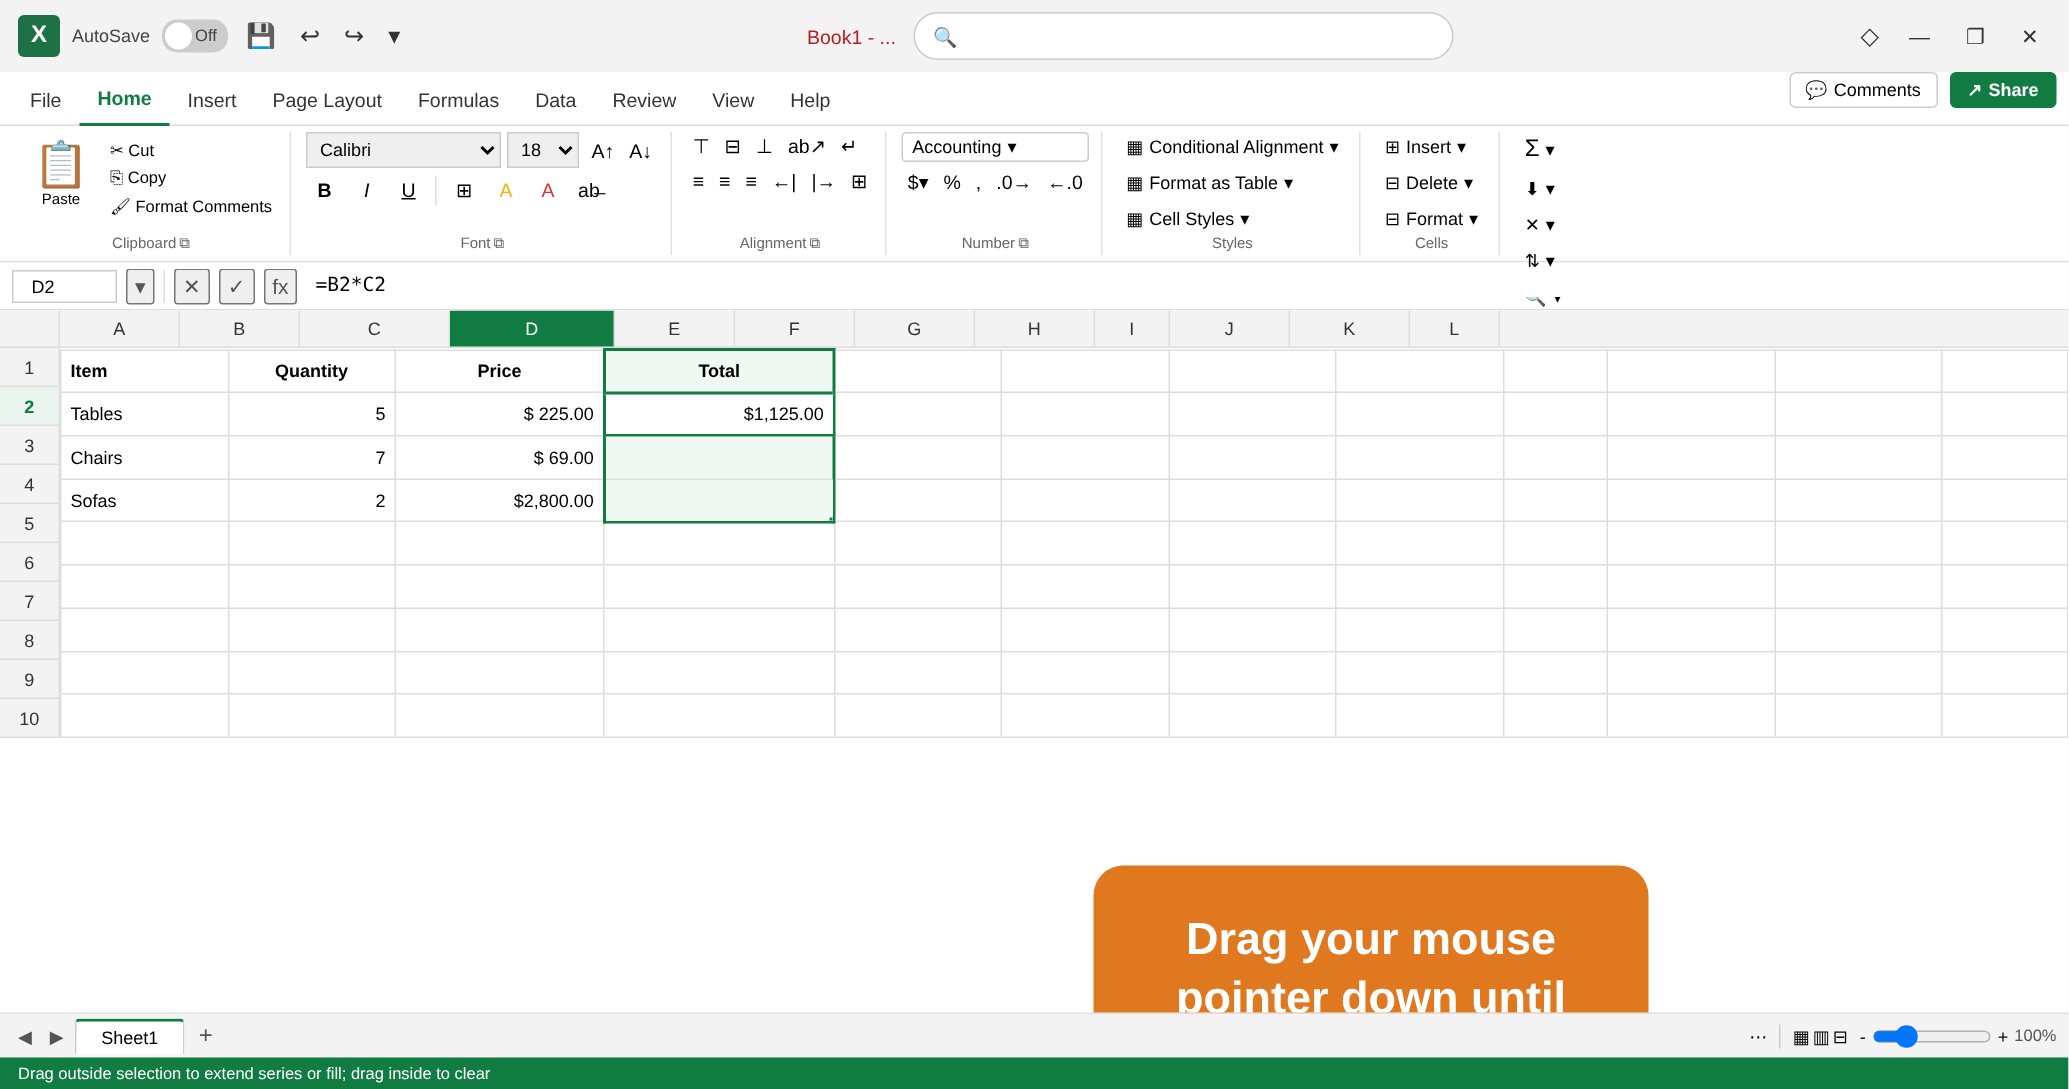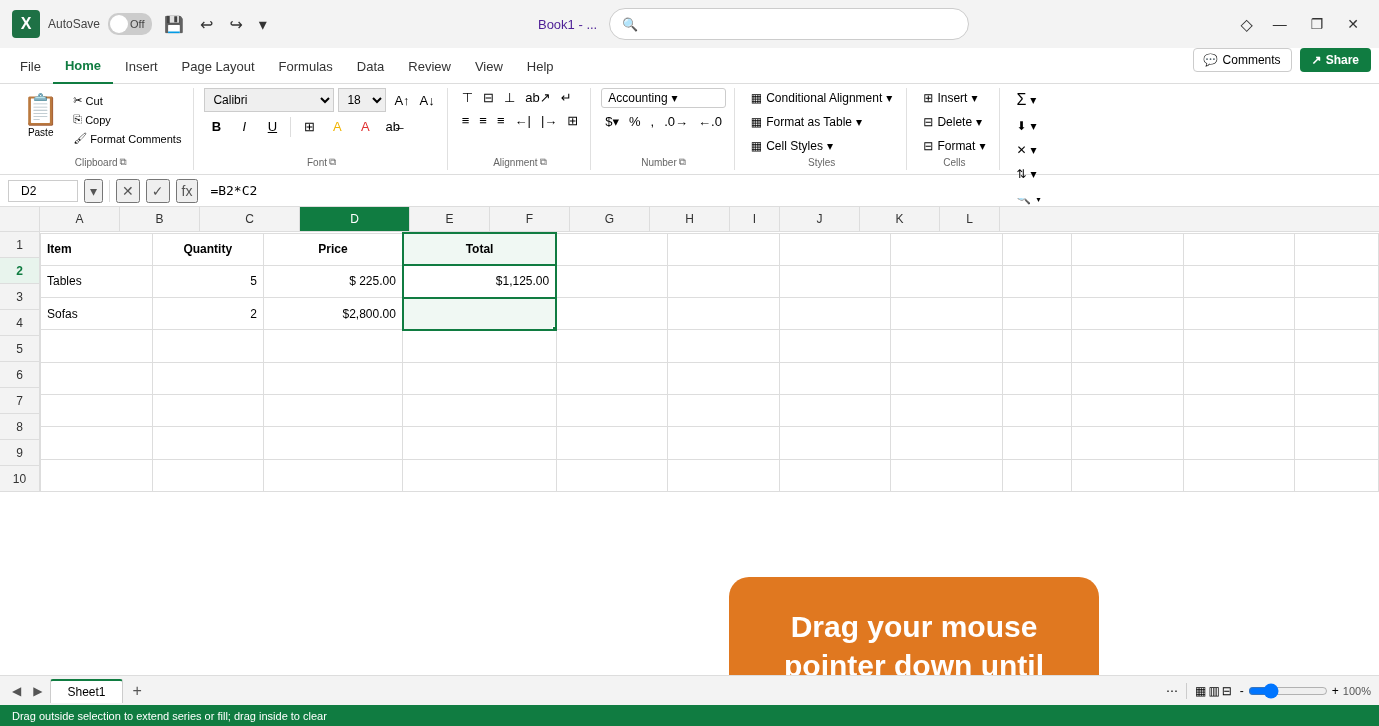--- a/index.html
+++ b/index.html
@@ -7,21 +7,21 @@
 
     
     .title-bar { display: flex; align-items: center; background: #f3f3f3; padding: 6px 12px; height: 48px; gap: 8px; }
     .title-bar-left { display: flex; align-items: center; gap: 8px; }
     .excel-logo { width: 28px; height: 28px; background: #1E7145; border-radius: 4px; display: flex; align-items: center; justify-content: center; color: white; font-weight: bold; font-size: 16px; }
     .autosave-label { font-size: 12px; color: #444; }
     .toggle { display: inline-flex; align-items: center; background: #ccc; border-radius: 10px; padding: 2px; width: 44px; height: 22px; cursor: pointer; }
     .toggle-thumb { width: 18px; height: 18px; background: white; border-radius: 50%; }
     .toggle-off-label { font-size: 11px; color: #444; margin-left: 2px; }
     .title-bar-center { flex: 1; display: flex; align-items: center; justify-content: center; gap: 12px; }
-    .book-title { font-size: 13px; color: #4c1d95; }
+    .book-title { font-size: 13px; color: #b91c1c; }
     .search-box { display: flex; align-items: center; background: white; border: 1px solid #ccc; border-radius: 20px; padding: 4px 12px; gap: 6px; width: 360px; height: 32px; }
     .search-icon { color: #666; font-size: 13px; }
     .title-bar-right { display: flex; align-items: center; gap: 8px; }
     .tb-icon-btn { background: none; border: none; cursor: pointer; font-size: 16px; color: #333; padding: 4px; }
     .window-btn { background: none; border: none; cursor: pointer; font-size: 14px; color: #333; padding: 4px 8px; }
 
     
     .ribbon { background: white; border-bottom: 1px solid #ddd; }
     .ribbon-tabs { display: flex; align-items: flex-start; padding: 0 8px; border-bottom: 1px solid #ddd; height: 36px; }
     .ribbon-tab { padding: 6px 12px; cursor: pointer; font-size: 13px; color: #333; border: none; background: none; height: 36px; }
@@ -439,20 +439,34 @@
           <td style="border:1px solid #ddd; height:26px;"></td>
           <td style="border:1px solid #ddd; height:26px;"></td>
           <td style="border:1px solid #ddd; height:26px;"></td>
           <td style="border:1px solid #ddd; height:26px;"></td>
           <td style="border:1px solid #ddd; height:26px;"></td>
           <td style="border:1px solid #ddd; height:26px;"></td>
           <td style="border:1px solid #ddd; height:26px;"></td>
         </tr>
 
 
+        <tr>
+          <td style="border:1px solid #ddd; height:26px; padding:2px 6px;">Chairs</td>
+          <td style="border:1px solid #ddd; height:26px; padding:2px 6px; text-align:right;">7</td>
+          <td style="border:1px solid #ddd; height:26px; padding:2px 6px; text-align:right;">$  69.00</td>
+          <td style="border-left:2px solid #107c41; border-right:2px solid #107c41; border-top:1px solid #ddd; border-bottom:1px solid #ddd; height:26px; padding:2px 6px; background:#f0f8f3;"></td>
+          <td style="border:1px solid #ddd; height:26px;"></td>
+          <td style="border:1px solid #ddd; height:26px;"></td>
+          <td style="border:1px solid #ddd; height:26px;"></td>
+          <td style="border:1px solid #ddd; height:26px;"></td>
+          <td style="border:1px solid #ddd; height:26px;"></td>
+          <td style="border:1px solid #ddd; height:26px;"></td>
+          <td style="border:1px solid #ddd; height:26px;"></td>
+          <td style="border:1px solid #ddd; height:26px;"></td>
+        </tr>
 
         <tr>
           <td style="border:1px solid #ddd; height:26px; padding:2px 6px;">Sofas</td>
           <td style="border:1px solid #ddd; height:26px; padding:2px 6px; text-align:right;">2</td>
           <td style="border:1px solid #ddd; height:26px; padding:2px 6px; text-align:right;">$2,800.00</td>
           <td style="border-left:2px solid #107c41; border-right:2px solid #107c41; border-bottom:2px solid #107c41; border-top:1px solid #ddd; height:26px; padding:2px 6px; background:#f0f8f3; position:relative;">
             <div style="position:absolute; bottom:-5px; right:-5px; width:8px; height:8px; background:#107c41; border:1px solid white; cursor:crosshair; z-index:10;"></div>
           </td>
           <td style="border:1px solid #ddd; height:26px;"></td>
           <td style="border:1px solid #ddd; height:26px;"></td>

